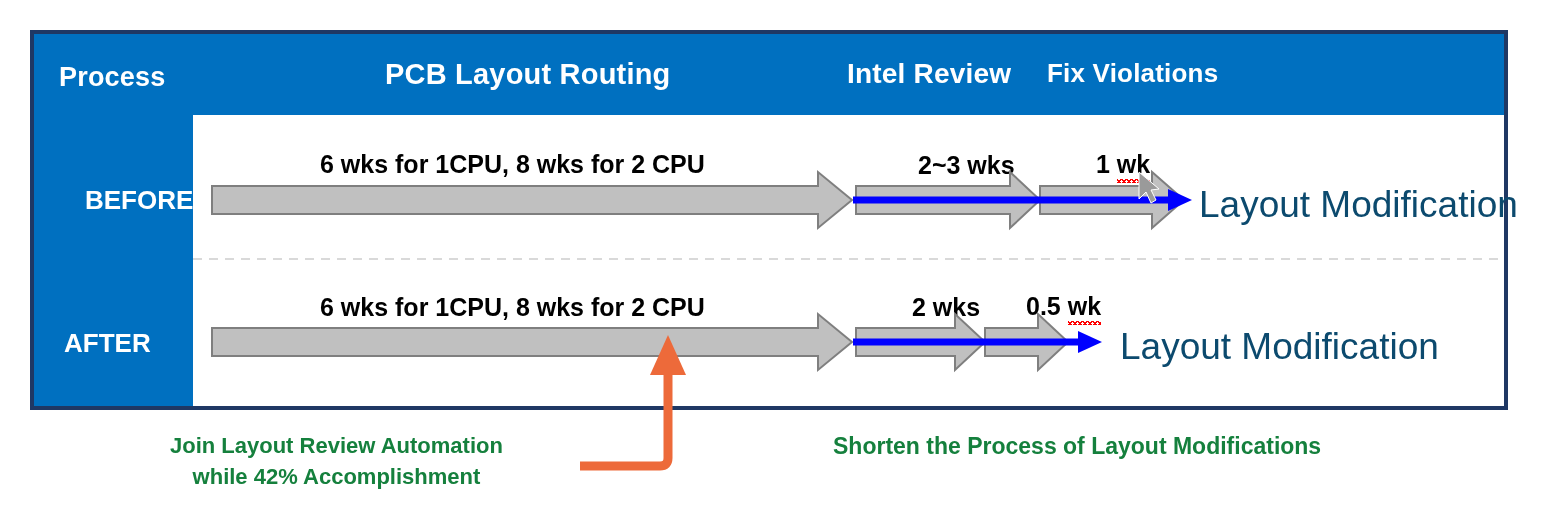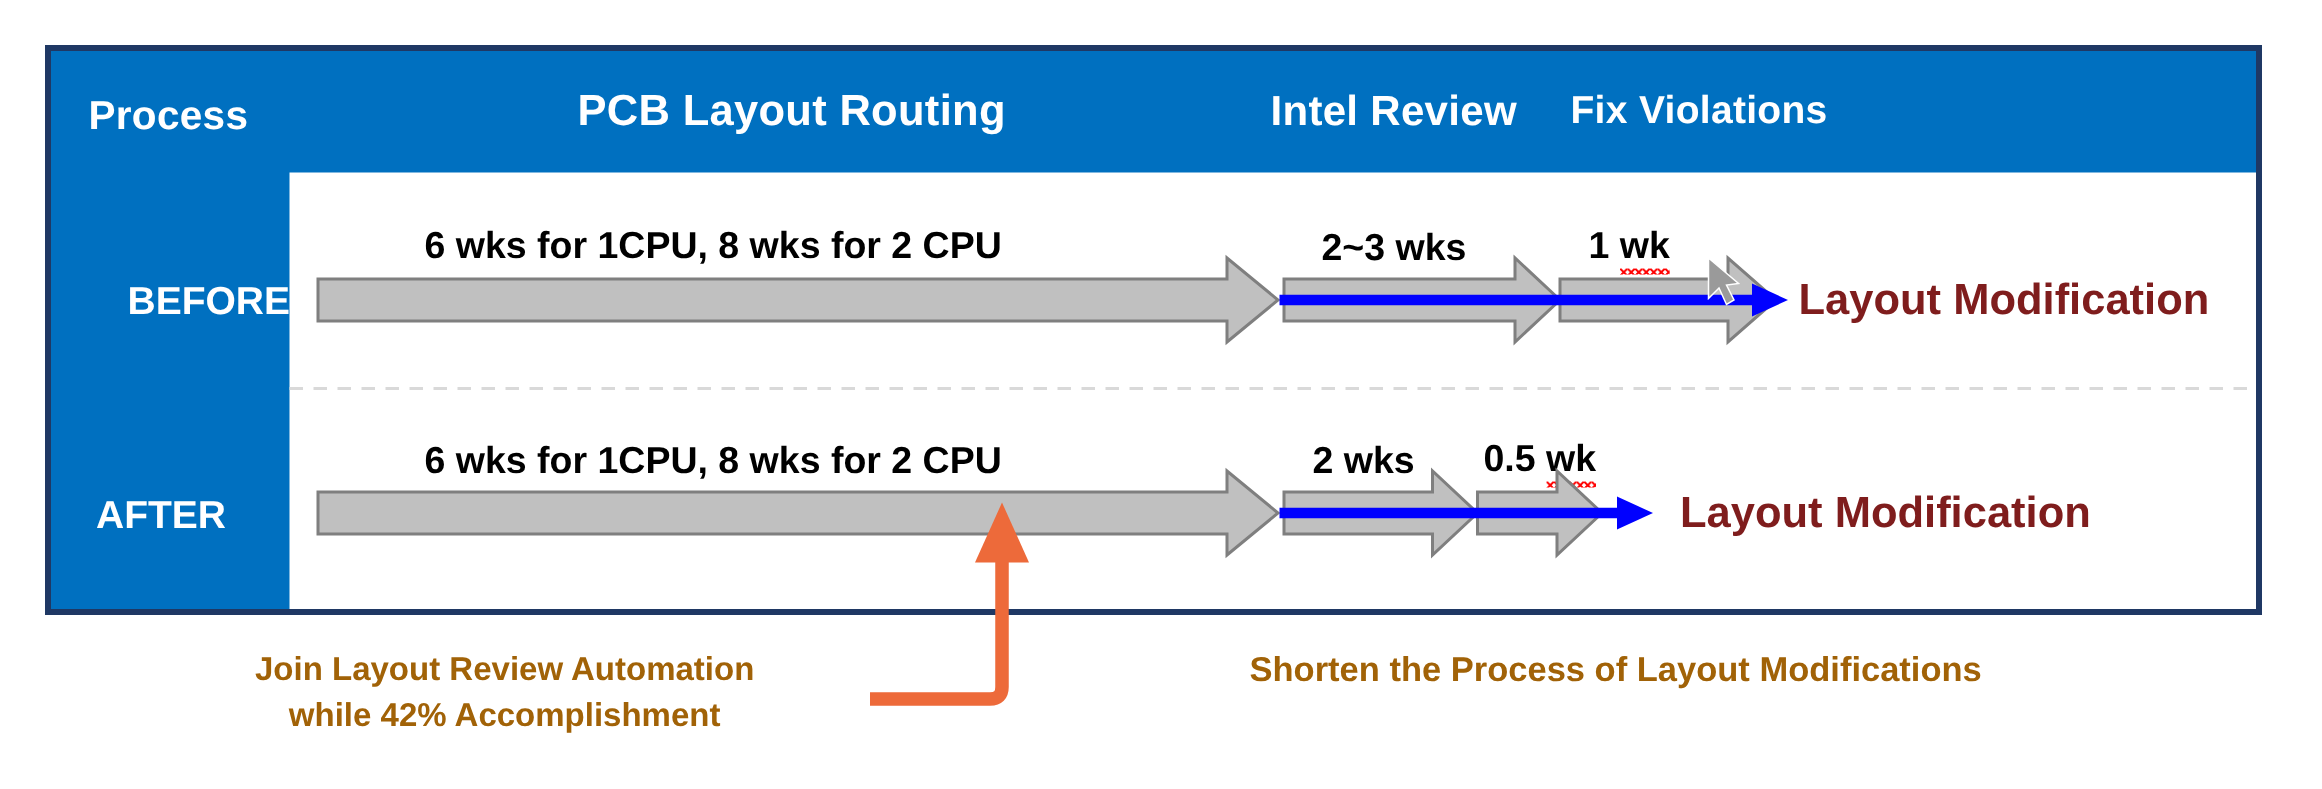--- a/index.html
+++ b/index.html
@@ -32,20 +32,21 @@
     position:absolute;color:#ffffff;font-weight:bold;font-size:26px;
     white-space:nowrap;
   }
   .lbl-before{left:61px;top:185px;margin-left:24px;}
   .lbl-after{left:64px;top:328px;}
 
   
   .cap{
     position:absolute;color:#000000;font-weight:bold;white-space:nowrap;
     font-size:25px;
+    margin-left:37px;
   }
   .cap-main-before{left:283px;top:150px;}
   .cap-main-after{left:283px;top:293px;}
   .cap-b1{left:881px;top:151px;}
   .cap-b2{left:1059px;top:150px;}
   .cap-a1{left:875px;top:293px;}
   .cap-a2{left:989px;top:292px;}
 
   .squiggle{position:relative;display:inline-block;}
   .squiggle::after{
@@ -54,28 +55,28 @@
       linear-gradient(45deg,transparent 40%,#FF0000 40%,#FF0000 60%,transparent 60%),
       linear-gradient(-45deg,transparent 40%,#FF0000 40%,#FF0000 60%,transparent 60%);
     background-size:5px 5px;background-repeat:repeat-x;
   }
 
   
   .arrows{position:absolute;left:0;top:0;width:1548px;height:526px;pointer-events:none;}
 
   
   .modtext{
-    position:absolute;color:#7f1d1d;font-weight:bold;white-space:nowrap;font-size:29px;
+    position:absolute;color:#0c4a6e;font-weight:normal;white-space:nowrap;font-size:37px;
   }
   .mod-before{left:1199px;top:184px;}
   .mod-after{left:1120px;top:326px;}
 
   
   .note{
-    position:absolute;color:#a16207;font-weight:bold;white-space:nowrap;font-size:22px;
+    position:absolute;color:#15803d;font-weight:bold;white-space:nowrap;font-size:22px;
   }
   .note-left{left:170px;top:430px;text-align:center;line-height:31px;}
   .note-left .l2{display:block;}
   .note-right{left:833px;top:433px;font-size:23px;}
 </style>
 </head>
 <body>
 
 <div class="stage">
 

